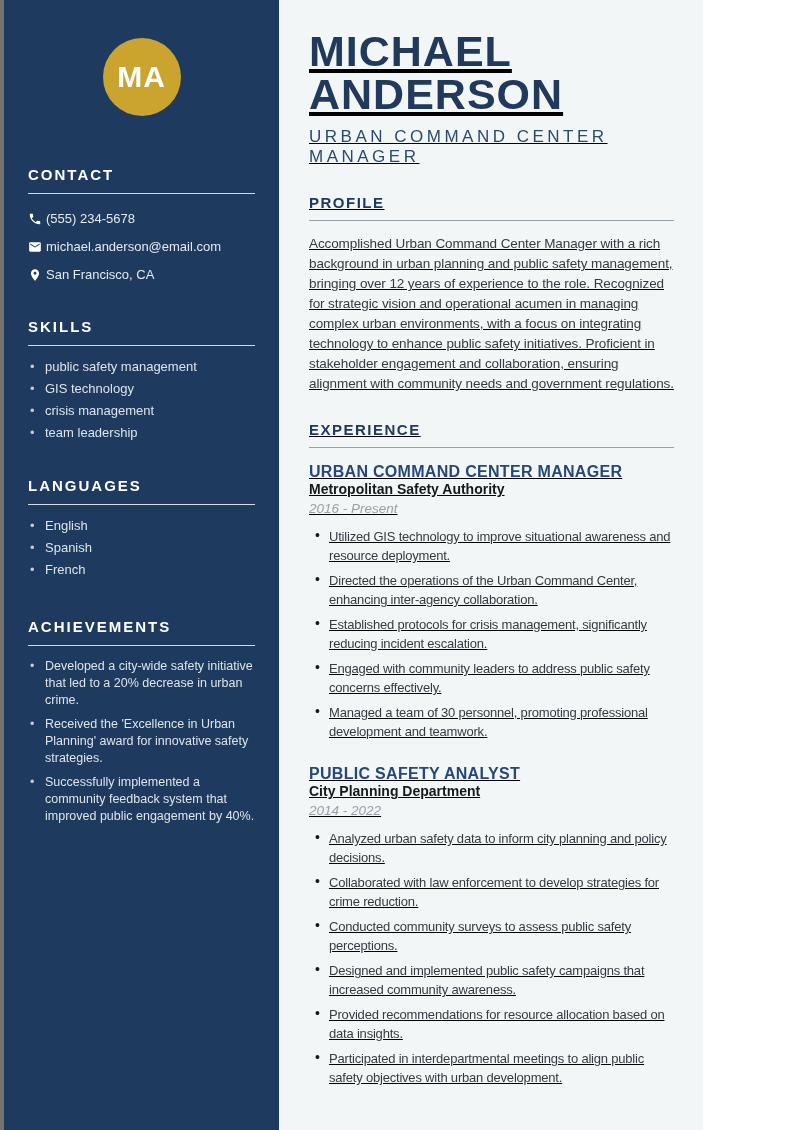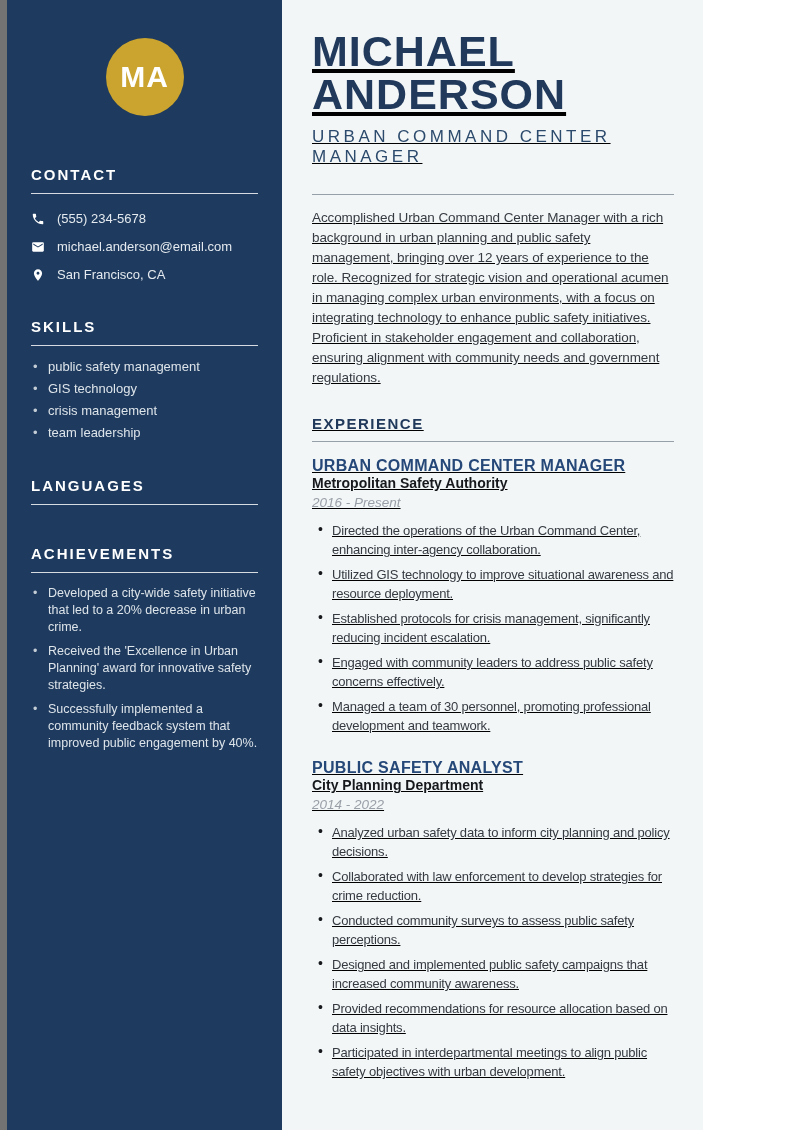--- a/index.html
+++ b/index.html
@@ -1,28 +1,28 @@
 <!DOCTYPE html>
 <html><head>
 <meta charset="utf-8">
 <style>
   html,body{margin:0;padding:0;background:#ffffff;}
   body{width:800px;height:1130px;font-family:"Liberation Sans",sans-serif;-webkit-font-smoothing:antialiased;}
-  .page{display:flex;width:703px;height:1130px;border-left:7px solid #737373;box-sizing:border-box;overflow:hidden;}
+  .page{display:flex;width:703px;height:1130px;border-left:4px solid #737373;box-sizing:border-box;overflow:hidden;}
 
   
   .sidebar{width:275px;min-width:275px;background:#1e3a5e;color:#dde4ea;box-sizing:border-box;padding:0 24px 0 24px;}
   .avatar{width:78px;height:78px;border-radius:50%;background:#caa42f;margin:38px auto 0;display:flex;align-items:center;justify-content:center;}
   .avatar span{font-size:30px;font-weight:bold;color:#ffffff;letter-spacing:1px;}
   .side-section{margin-top:36px;}
   .side-section.first{margin-top:50px;}
   .side-h{font-size:15px;font-weight:bold;letter-spacing:2px;color:#ffffff;margin:0;}
   .side-rule{height:1px;background:rgba(255,255,255,0.82);margin:10px 0 0;border:none;}
   .contact-list{margin-top:17px;}
-  .contact-row{display:flex;align-items:center;gap:12px;margin-bottom:13px;font-size:13px;color:#e4eaef;}
+  .contact-row{display:flex;align-items:center;gap:4px;margin-bottom:13px;font-size:13px;color:#e4eaef;}
   .contact-row svg{flex:0 0 auto;}
   .side-list{list-style:none;margin:12px 0 0;padding:0;}
   .side-list li{position:relative;padding-left:17px;font-size:13px;line-height:17px;margin-bottom:5px;color:#dde4ea;}
   .side-list li::before{content:"•";position:absolute;left:2px;top:0;color:#c4cdd6;}
   .degree{margin-top:13px;font-size:13.5px;font-weight:bold;line-height:19px;letter-spacing:0.3px;color:#f2f5f8;text-transform:uppercase;}
   .ach-list li{font-size:12.5px;line-height:17px;margin-bottom:7px;}
 
   
   .main{flex:1;background:#f2f6f7;box-sizing:border-box;padding:30px 29px 0 30px;text-decoration:underline;}
   .name{font-size:43px;font-weight:bold;color:#21395b;letter-spacing:1px;margin:0;line-height:1.0;}
@@ -90,20 +90,26 @@
           <li>public safety management</li>
           <li>GIS technology</li>
           <li>crisis management</li>
           <li>team leadership</li>
         </ul>
     </section>
 
     <section class="side-section">
       <h2 class="side-h">LANGUAGES</h2>
       <div class="side-rule"></div>
+      <ul class="side-list">
+
+      <li>English</li>
+          <li>Spanish</li>
+          <li>French</li>
+        </ul>
     </section>
 
 
     <section class="side-section" style="margin-top:40px;">
       <h2 class="side-h">ACHIEVEMENTS</h2>
       <div class="side-rule"></div>
       <ul class="side-list ach-list">
 
       <li>Developed a city-wide safety initiative that led to a 20% decrease in urban crime.</li>
           <li>Received the 'Excellence in Urban Planning' award for innovative safety strategies.</li>
@@ -112,36 +118,37 @@
     </section>
 
   </aside>
 
   <main class="main">
 
     <h1 class="name">MICHAEL ANDERSON</h1>
     <div class="subtitle">URBAN COMMAND CENTER MANAGER</div>
 
     <section class="m-section">
+      <h2 class="m-h">PROFILE</h2>
       <div class="m-rule"></div>
       <p class="profile-text">Accomplished Urban Command Center Manager with a rich background in urban planning and public safety management, bringing over 12 years of experience to the role. Recognized for strategic vision and operational acumen in managing complex urban environments, with a focus on integrating technology to enhance public safety initiatives. Proficient in stakeholder engagement and collaboration, ensuring alignment with community needs and government regulations.</p>
     </section>
 
     <section class="m-section">
       <h2 class="m-h">EXPERIENCE</h2>
       <div class="m-rule"></div>
 
       <article class="job">
         <h3 class="job-title">URBAN COMMAND CENTER MANAGER</h3>
         <div class="company">Metropolitan Safety Authority</div>
         <div class="dates">2016 - Present</div>
         <ul class="job-bullets">
 
-        <li>Directed the operations of the Urban Command Center, enhancing inter-agency collaboration.</li>
-            <li>Utilized GIS technology to improve situational awareness and resource deployment.</li>
+        <li>Utilized GIS technology to improve situational awareness and resource deployment.</li>
+            <li>Directed the operations of the Urban Command Center, enhancing inter-agency collaboration.</li>
             <li>Established protocols for crisis management, significantly reducing incident escalation.</li>
             <li>Engaged with community leaders to address public safety concerns effectively.</li>
             <li>Managed a team of 30 personnel, promoting professional development and teamwork.</li>
           </ul>
       </article>
 
       <article class="job">
         <h3 class="job-title">PUBLIC SAFETY ANALYST</h3>
         <div class="company">City Planning Department</div>
         <div class="dates">2014 - 2022</div>

